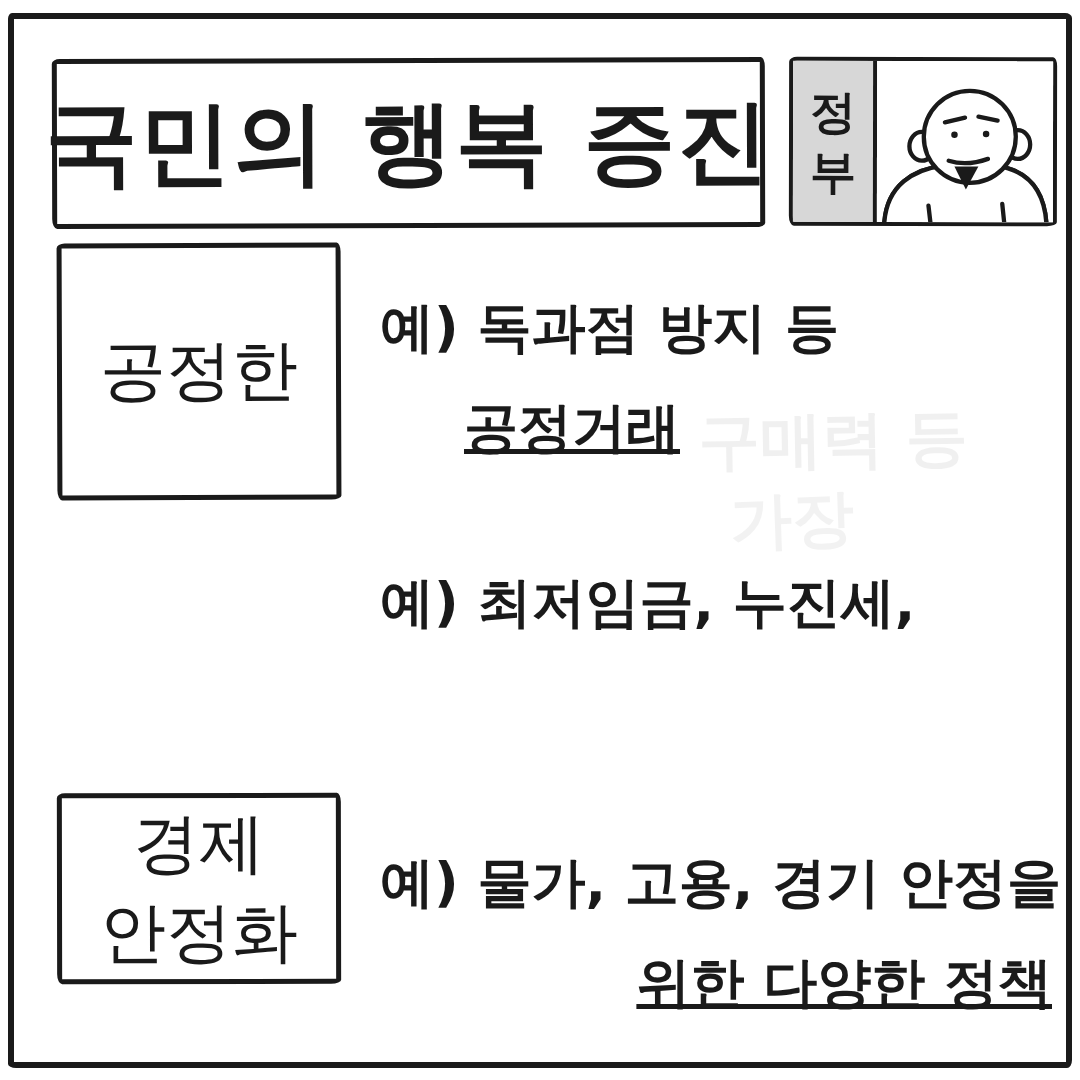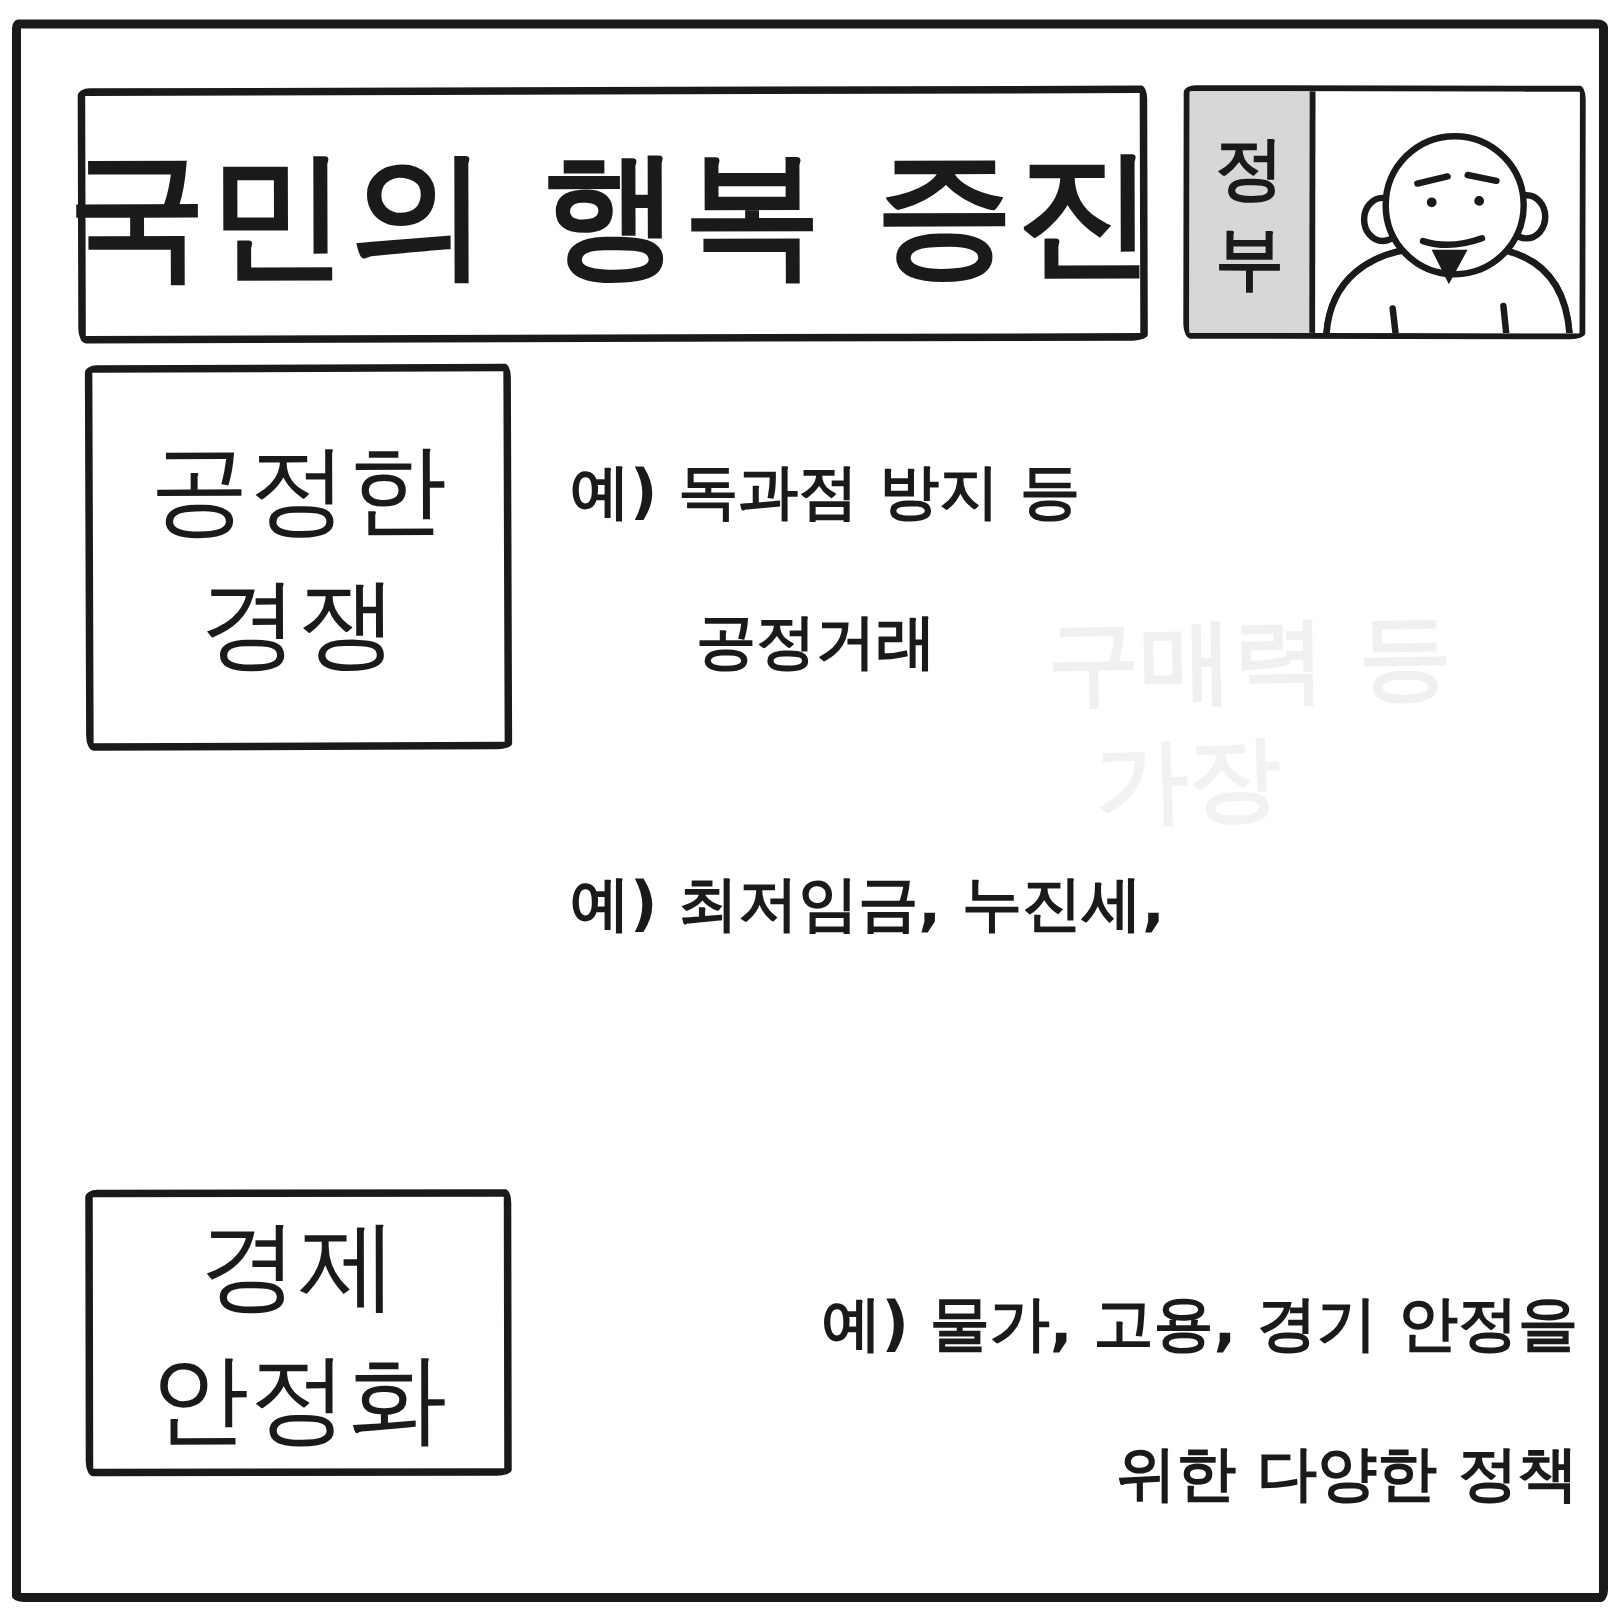--- a/index.html
+++ b/index.html
@@ -66,24 +66,24 @@
     gap:16px;
   }
   .topic-box span{
     font-size:66px;font-weight:400;line-height:1.1;white-space:nowrap;
   }
   .topic-1{top:243px;height:257px;transform:rotate(-0.2deg);}
   .topic-2{top:515px;height:270px;transform:rotate(0.15deg);}
   .topic-3{top:793px;height:191px;transform:rotate(-0.1deg);text-align:right;}
   .example{
     position:absolute;left:380px;width:672px;
-    font-size:40px;font-weight:600;line-height:100px;
+    font-size:54px;font-weight:600;line-height:100px;
     white-space:nowrap;
   }
-  .example .line2{padding-left:84px;}
+  .example .line2{padding-left:84px;text-decoration:underline;}
   .example-1{top:278px;}
   .example-2{top:553px;}
   .example-3{top:833px;text-align:right;}
   .ghost{
     position:absolute;
     font-size:62px;font-weight:700;
     white-space:nowrap;
     pointer-events:none;
   }
   .ghost-1{left:698px;top:398px;color:rgba(0,0,0,0.06);transform:rotate(-1deg);}
@@ -131,21 +131,20 @@
           <circle cx="112" cy="76" r="3.4" fill="#1a1a1a" stroke="none"></circle>
 
           <path d="M73,104 Q92,110 114,102"></path>
         </g>
       </svg>
     </div>
   </div>
 
   <div class="box topic-box topic-1">
     <span>공정한</span>
-    <span>경쟁</span>
   </div>
   <div class="example example-1">
     <div class="line1">예) 독과점 방지 등</div>
     <div class="line2">공정거래</div>
   </div>
 
   <div class="ghost ghost-1">구매력 등</div>
   <div class="ghost ghost-2">가장</div>
 
   <div class="example example-2">

